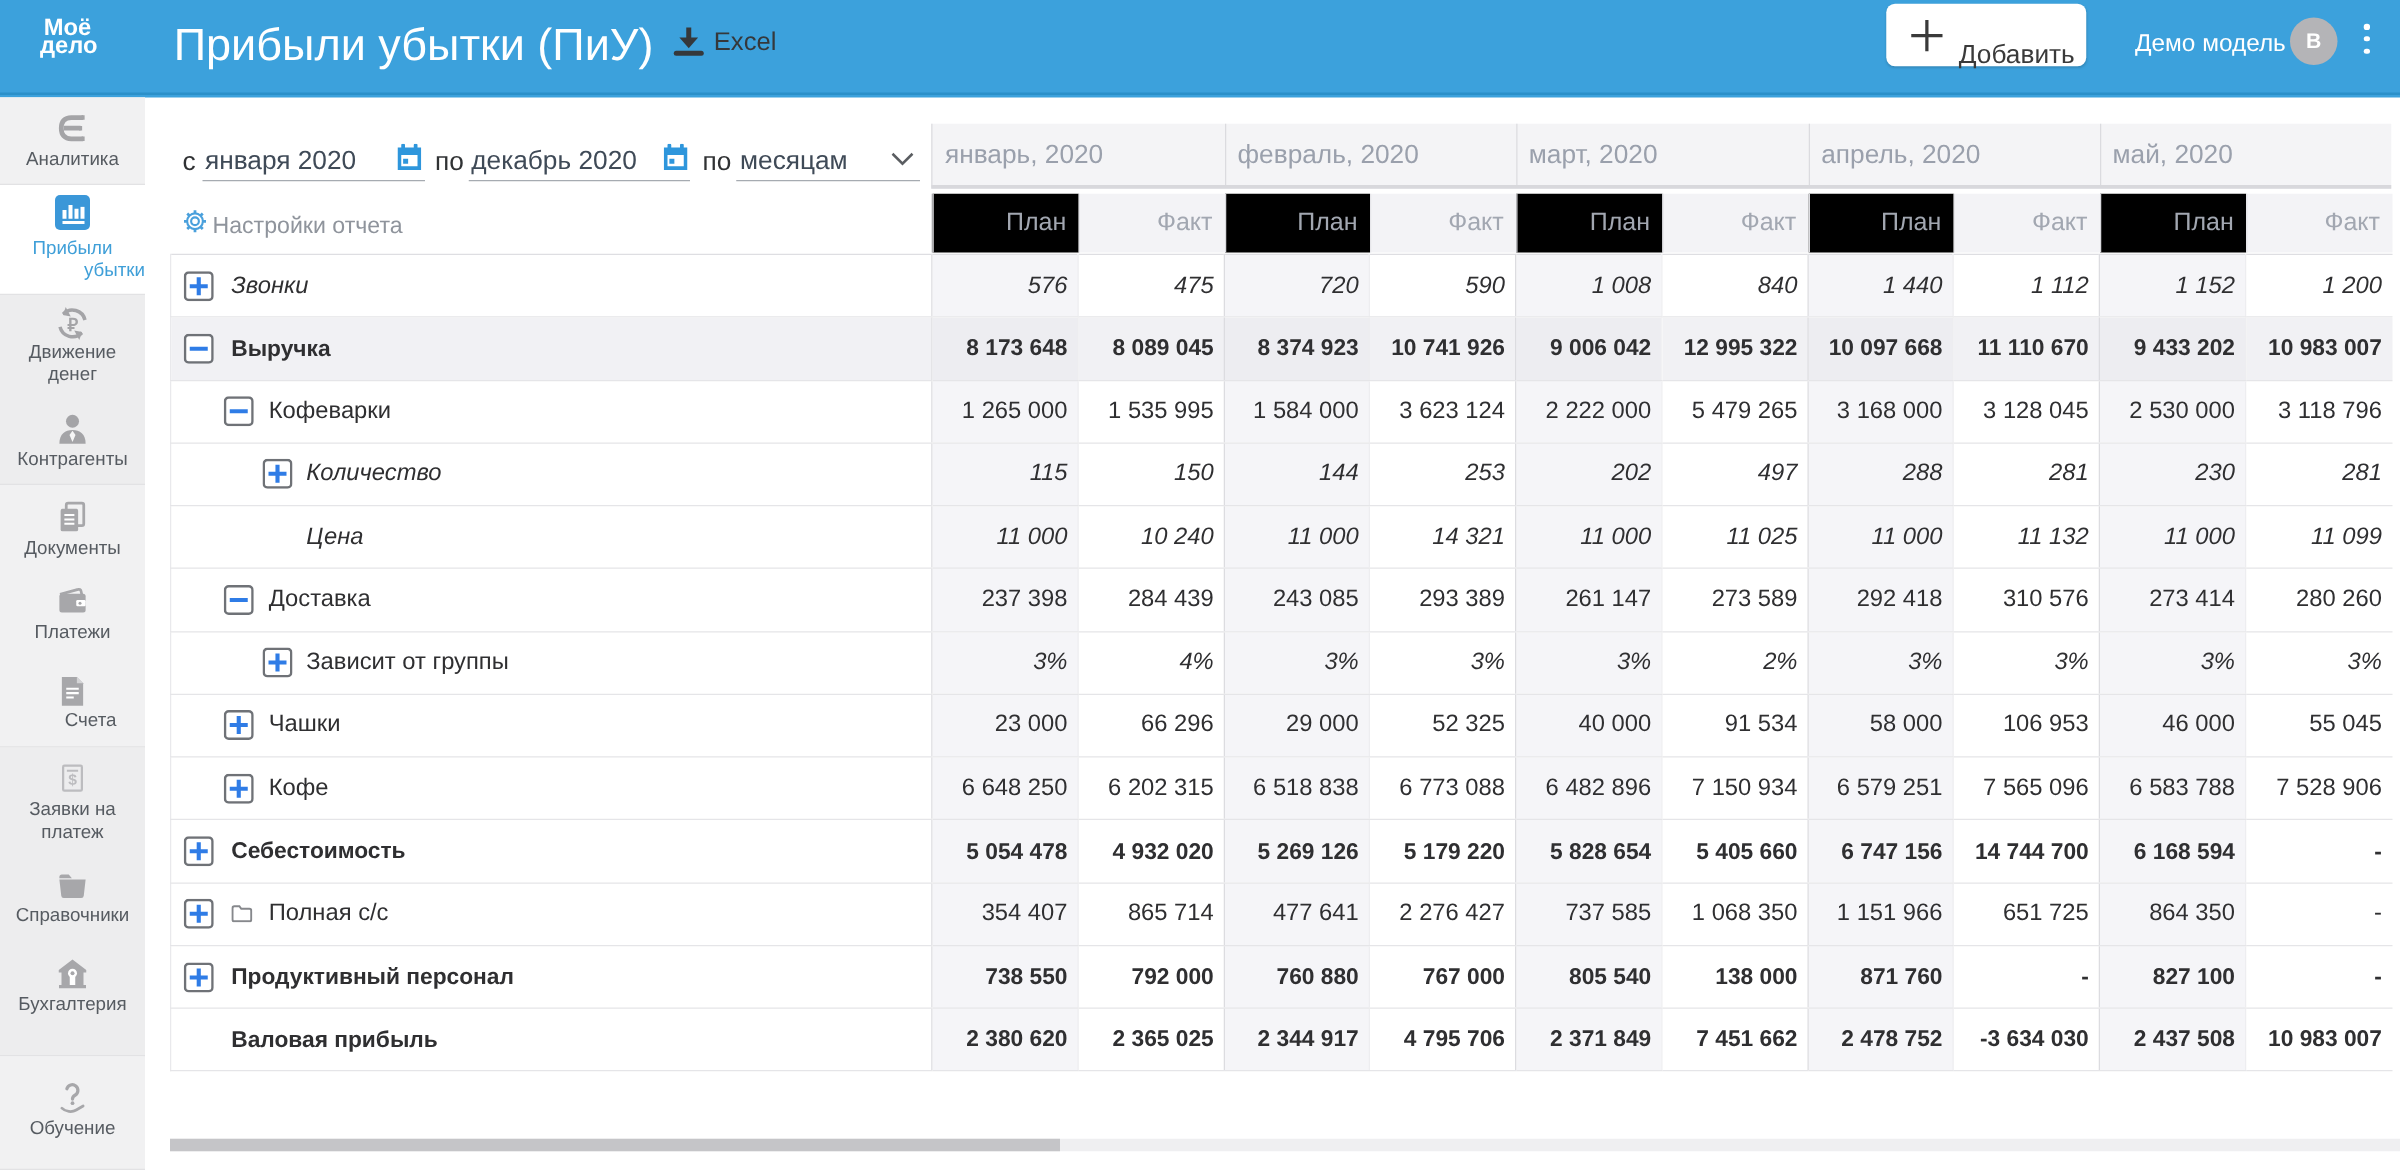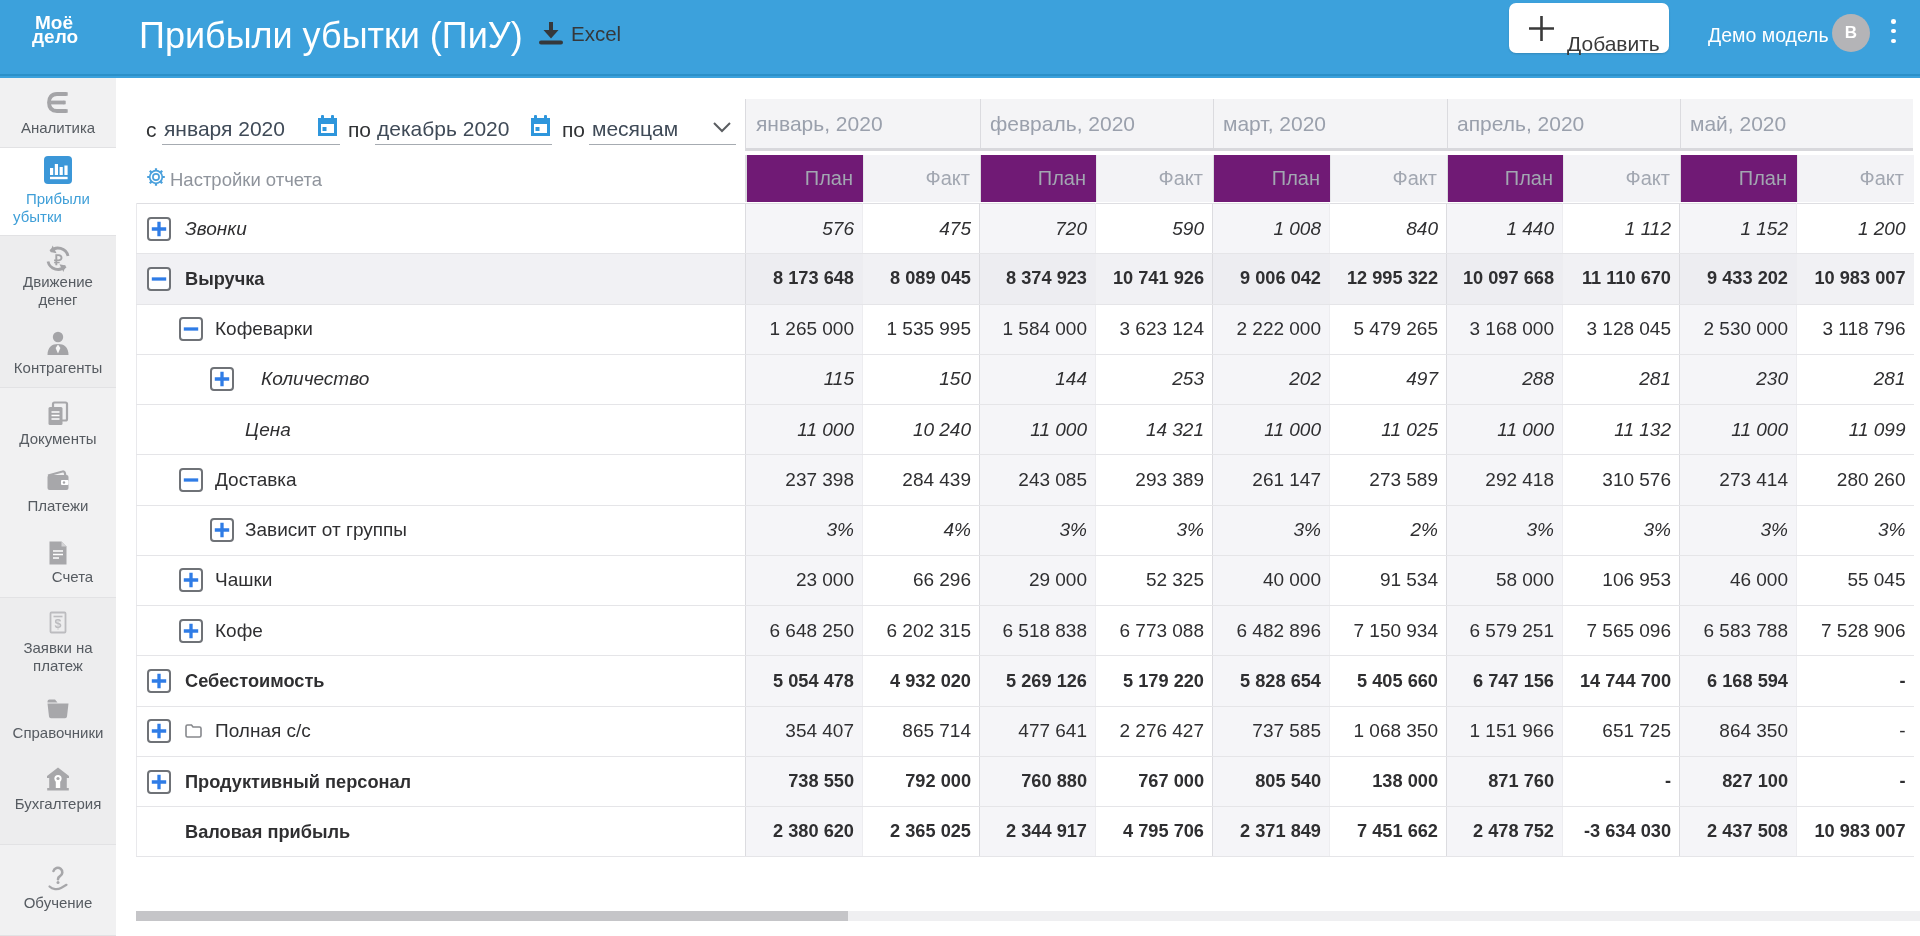--- a/index.html
+++ b/index.html
@@ -30,21 +30,21 @@
 .flt { position:absolute; color:#303234; font-size:21px; }
 .fin { position:absolute; color:#3f4a57; font-size:21px; }
 .uline { position:absolute; height:0; border-bottom:1px solid #a6abb1; }
 .gear-t { position:absolute; left:170px; top:169px; color:#8f949c; font-size:18.5px; }
 
 
 .mhdr { position:absolute; left:745px; top:99px; width:1168px; height:52px; background:#f4f4f6; border-bottom:3px solid #d8d8dc; border-left:1px solid #dbdbdf; }
 .mhdr span { position:absolute; top:13px; font-size:21px; color:#9aa0ac; }
 .pfhdr { position:absolute; left:745px; top:155px; width:1168px; height:47px; border-left:1px solid #dbdbdf; }
 .pfhdr div { position:absolute; top:0; height:47px; font-size:20px; color:#a2a7b1; text-align:right; line-height:47px; padding-right:10px; }
-.pfh-p { background:#701a75; }
+.pfh-p { background:#000000; }
 .pfh-f { background:#f3f3f6; }
 
 table.grid { position:absolute; left:136px; top:203px; border-top:1px solid #dedee2; border-collapse:collapse; table-layout:fixed; width:1777px; }
 table.grid td { border-bottom:1px solid #e5e5e8; font-size:19px; color:#2f2f31; padding:0; height:50.28px; overflow:hidden; white-space:nowrap; }
 td.lbl { border-left:1px solid #e9e9ec; position:relative; }
 table.grid td.num { text-align:right; padding-right:8px; font-size:19px; }
 td.p { background:#f5f5f8; border-left:1px solid #dcdce0; }
 td.f { background:#fff; border-left:1px solid #ededf0; }
 tr.hl td { background:#f1f1f4; }
 tr.hl td.p { background:#ededf1; }
@@ -101,21 +101,21 @@
 <div class="abs" style="left:0;top:119px;width:116px;text-align:center;font-size:15px;color:#565b61;">Аналитика</div>
 <div class="abs" style="left:44px;top:156px;"><svg width="28" height="28" viewBox="0 0 28 28">
       <rect x="0" y="0" width="28" height="28" rx="4" fill="#3b97d8"></rect>
       <rect x="6" y="12" width="3.2" height="7" fill="#fff"></rect>
       <rect x="10.8" y="8" width="3.2" height="11" fill="#fff"></rect>
       <rect x="15.6" y="11" width="3.2" height="8" fill="#fff"></rect>
       <rect x="20.4" y="9.5" width="3.2" height="9.5" fill="#fff"></rect>
       <rect x="6" y="20.8" width="17.6" height="2.4" fill="#fff"></rect>
     </svg></div>
 <div class="abs" style="left:0;top:190px;width:116px;text-align:center;font-size:15px;color:#3f9fd8;">Прибыли</div>
-<div class="abs" style="left:13px;top:208px;width:116px;text-align:left;font-size:15px;color:#3f9fd8;">убытки</div>
+<div class="abs" style="left:0;top:208px;width:116px;text-align:right;font-size:15px;color:#3f9fd8;">убытки</div>
 <div class="abs" style="left:44px;top:245px;"><svg width="28" height="28" viewBox="0 0 28 28">
       <path d="M24 11 A 10.3 10.3 0 0 0 6.5 6.3" fill="none" stroke="#a4a4a7" stroke-width="2.8"></path>
       <path d="M8.6 0.6 L6.3 6.9 L12.6 8.2 Z" fill="#a4a4a7"></path>
       <path d="M4 16.5 A 10.3 10.3 0 0 0 21.5 21.2" fill="none" stroke="#a4a4a7" stroke-width="2.8"></path>
       <path d="M19.4 26.9 L21.7 20.6 L15.4 19.3 Z" fill="#a4a4a7"></path>
       <text x="14.5" y="19.5" font-family="Liberation Sans" font-size="14.5" font-weight="bold" fill="#a4a4a7" text-anchor="middle">₽</text>
     </svg></div>
 <div class="abs" style="left:0;top:273px;width:116px;text-align:center;font-size:15px;color:#565b61;">Движение</div>
 <div class="abs" style="left:0;top:291px;width:116px;text-align:center;font-size:15px;color:#565b61;">денег</div>
 <div class="abs" style="left:44px;top:330px;"><svg width="28" height="28" viewBox="0 0 28 28">
@@ -302,21 +302,21 @@
         <td class="num f">3 128 045</td>
         <td class="num p">2 530 000</td>
         <td class="num f">3 118 796</td>
       </tr>
       <tr class="i">
         <td class="lbl">
           <svg class="eic" style="left:73px;" width="24" height="24" viewBox="0 0 24 24">
             <rect x="1" y="1" width="22" height="22" rx="3" fill="#fff" stroke="#6f7277" stroke-width="2"></rect>
             <path d="M12 4.8 v14.4 M4.8 12 h14.4" stroke="#2f7ce6" stroke-width="3.3"></path>
           </svg>
-          <span class="lt" style="left:108px;margin-left:16px;">Количество</span>
+          <span class="lt" style="left:108px;">Количество</span>
         </td>
         <td class="num p">115</td>
         <td class="num f">150</td>
         <td class="num p">144</td>
         <td class="num f">253</td>
         <td class="num p">202</td>
         <td class="num f">497</td>
         <td class="num p">288</td>
         <td class="num f">281</td>
         <td class="num p">230</td>

